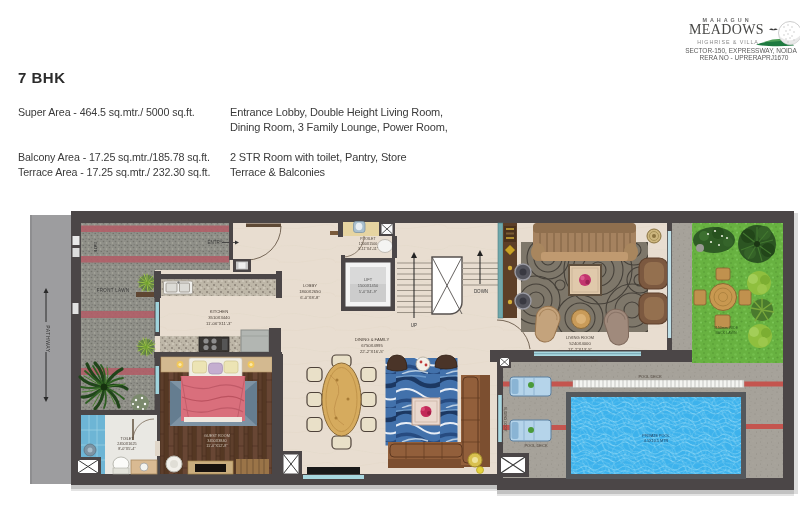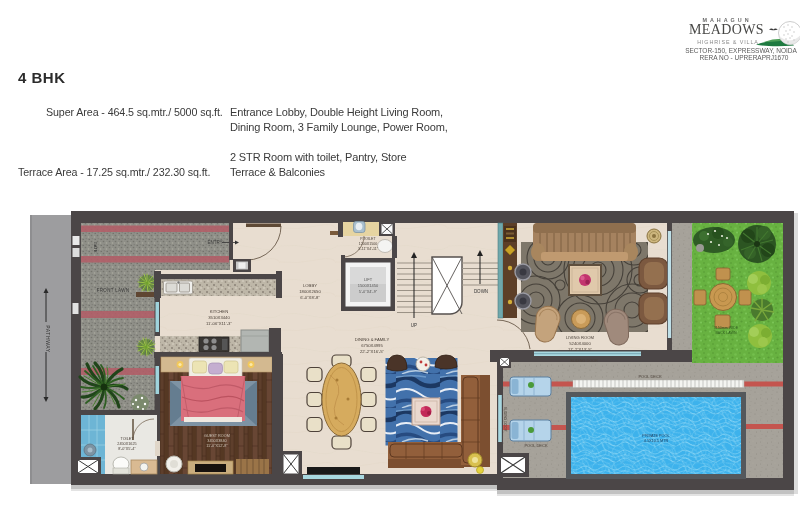--- a/index.html
+++ b/index.html
@@ -9,23 +9,24 @@
   #gbox{left:18px;top:18px;width:204px;height:28px;background:#2e9155;border:1px solid #23784a;
         display:flex;align-items:center;justify-content:center;color:#fff;font-weight:bold;
         font-size:16px;letter-spacing:1.2px;}
   #bhk{left:18px;top:69px;font-size:15px;font-weight:bold;color:#2b2b2b;letter-spacing:.5px;}
   .lcol{left:18px;font-size:10.7px;color:#3a3a3a;letter-spacing:-0.1px;}
   .rcol{left:230px;font-size:11px;color:#3a3a3a;letter-spacing:-0.15px;}
 </style>
 </head>
 <body>
 <div id="page">
-  <div class="abs" id="bhk">4 BHK</div>
-
-  <div class="abs lcol" style="top:106px;margin-left:28px;">Super Area - 464.5 sq.mtr./ 5000 sq.ft.</div>
+  <div class="abs" id="bhk">7 BHK</div>
+
+  <div class="abs lcol" style="top:106px;">Super Area - 464.5 sq.mtr./ 5000 sq.ft.</div>
+  <div class="abs lcol" style="top:151px;">Balcony Area - 17.25 sq.mtr./185.78 sq.ft.</div>
   <div class="abs lcol" style="top:166px;">Terrace Area - 17.25 sq.mtr./ 232.30 sq.ft.</div>
 
   <div class="abs rcol" style="top:106px;">Entrance Lobby, Double Height Living Room,</div>
   <div class="abs rcol" style="top:121px;">Dining Room, 3 Family Lounge, Power Room,</div>
   <div class="abs rcol" style="top:151px;">2 STR Room with toilet, Pantry, Store</div>
   <div class="abs rcol" style="top:166px;">Terrace &amp; Balconies</div>
 
   <div class="abs" id="logo" style="left:680px;top:16px;width:120px;height:60px;">
     <svg width="120" height="60" viewBox="0 0 120 60">
 

